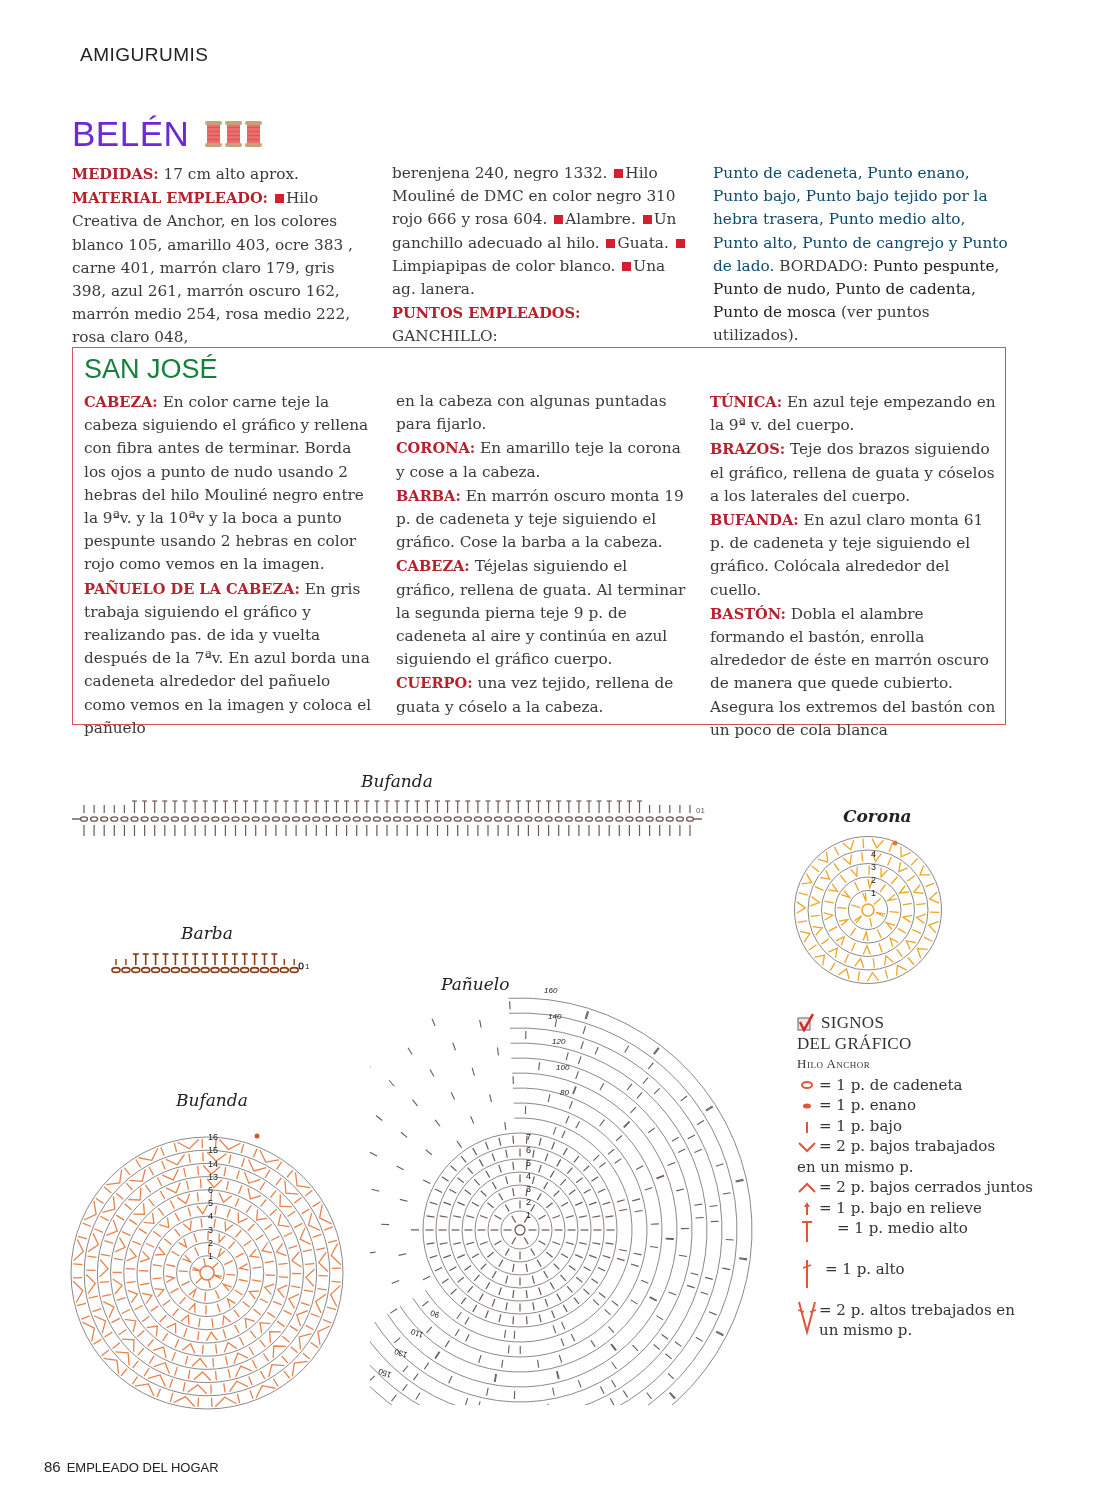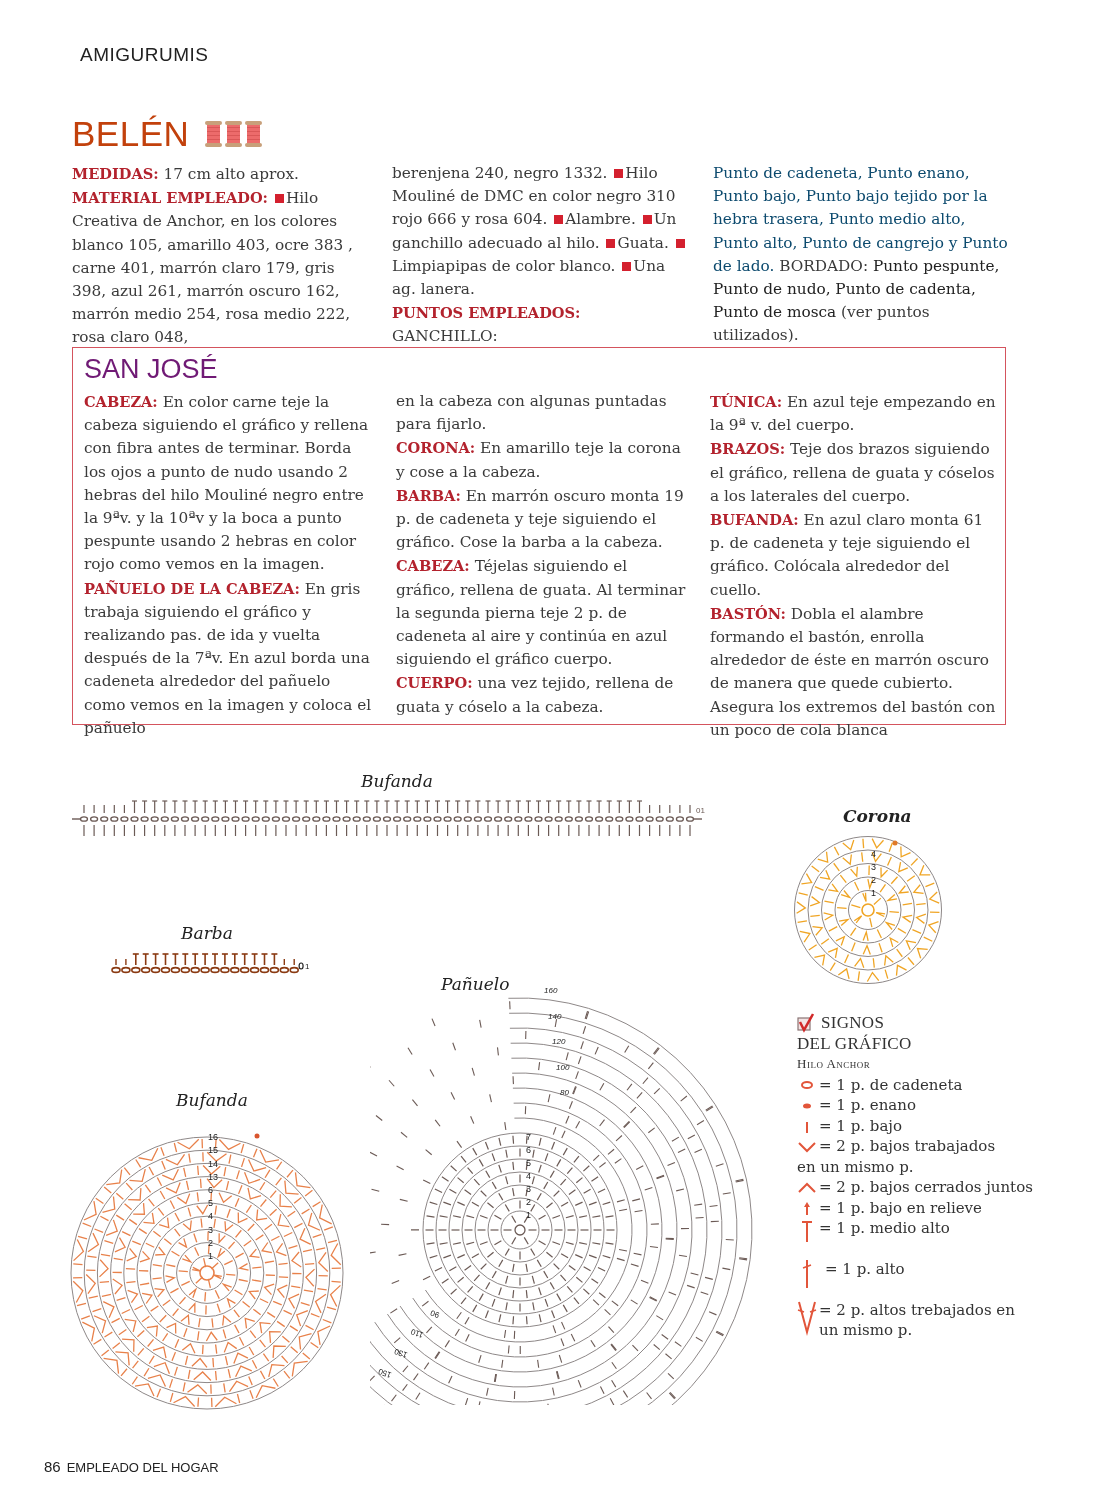--- a/index.html
+++ b/index.html
@@ -1,29 +1,29 @@
 <!DOCTYPE html>
 <html><head>
 <meta charset="utf-8">
 <style>
   html,body{margin:0;padding:0;background:#fff;}
   body{width:1107px;height:1505px;position:relative;overflow:hidden;font-family:"DejaVu Serif",serif;color:#3a3a3a;}
   .abs{position:absolute;}
   .section-label{left:80px;top:44px;font-family:"Liberation Sans",sans-serif;font-size:19px;letter-spacing:0.5px;color:#222;}
-  .title{left:72px;top:114px;font-family:"Liberation Sans",sans-serif;font-size:35px;color:#c2410c;letter-spacing:0.5px;display:flex;align-items:center;gap:10px;}
+  .title{left:72px;top:114px;font-family:"Liberation Sans",sans-serif;font-size:35px;color:#6d28d9;letter-spacing:0.5px;display:flex;align-items:center;gap:10px;}
   .spools{display:flex;gap:3px;margin-left:6px;}
   .spool{width:17px;height:26px;position:relative;}
   .spool .cap{position:absolute;left:0;width:17px;height:4px;background:#c8a07a;border-radius:2px;}
   .spool .thread{position:absolute;left:2px;top:4px;width:13px;height:18px;background:#ec6b6b;background-image:repeating-linear-gradient(0deg,#ec6b6b 0 3px,#d95757 3px 4px);}
   .col{font-size:15.3px;line-height:23.2px;}
   .col p{margin:0;}
   .lbl{font-weight:bold;color:#b3222d;font-size:14.6px;}
   .sq{display:inline-block;width:9px;height:9px;background:#d4202e;margin:0 2px 1px 2px;vertical-align:middle;}
   .box{left:72px;top:347px;width:934px;height:378px;border:1.5px solid #d4535d;box-sizing:border-box;}
-  .box-title{left:84px;top:354px;font-family:"Liberation Sans",sans-serif;font-size:27px;color:#701a75;}
+  .box-title{left:84px;top:354px;font-family:"Liberation Sans",sans-serif;font-size:27px;color:#15803d;}
   .cap-it{font-family:"DejaVu Serif",serif;font-style:italic;font-size:17px;color:#222;}
   .legend{left:797px;top:1012px;font-size:15px;line-height:20.5px;color:#333;}
   .legend .hd{font-family:"Liberation Serif",serif;font-size:17px;letter-spacing:0.3px;line-height:21px;}
   .legend .sub{font-family:"Liberation Serif",serif;font-size:13px;font-variant:small-caps;letter-spacing:0.5px;}
   .legend .row{display:flex;align-items:flex-start;}
   .legend .sym{width:20px;flex:0 0 20px;height:20px;display:flex;align-items:center;justify-content:center;}
   .footer{left:44px;top:1458px;font-family:"Liberation Sans",sans-serif;font-size:13px;color:#222;}
   .footer .num{font-size:15px;margin-right:6px;}
   svg text{font-family:"Liberation Sans",sans-serif;}
 </style>
@@ -71,21 +71,21 @@
 <div class="abs box-title">SAN JOSÉ</div>
 
 <div class="abs col" style="left:84px;top:390px;width:290px;">
   <p><span class="lbl">CABEZA:</span><span> En color carne teje la cabeza siguiendo el gráfico y rellena con fibra antes de terminar. Borda los ojos a punto de nudo usando 2 hebras del hilo Mouliné negro entre la 9ªv. y la 10ªv y la boca a punto pespunte usando 2 hebras en color rojo como vemos en la imagen.</span></p>
   <p><span class="lbl">PAÑUELO DE LA CABEZA:</span><span> En gris trabaja siguiendo el gráfico y realizando pas. de ida y vuelta después de la 7ªv. En azul borda una cadeneta alrededor del pañuelo como vemos en la imagen y coloca el pañuelo</span></p>
 </div>
 <div class="abs col" style="left:396px;top:390px;width:292px;">
   <p><span>en la cabeza con algunas puntadas para fijarlo.</span></p>
   <p><span class="lbl">CORONA:</span><span> En amarillo teje la corona y cose a la cabeza.</span></p>
   <p><span class="lbl">BARBA:</span><span> En marrón oscuro monta 19 p. de cadeneta y teje siguiendo el gráfico. Cose la barba a la cabeza.</span></p>
-  <p><span class="lbl">CABEZA:</span><span> Téjelas siguiendo el gráfico, rellena de guata. Al terminar la segunda pierna teje 2 p. de cadeneta al aire y continúa en azul siguiendo el gráfico cuerpo.</span></p>
+  <p><span class="lbl">CABEZA:</span><span> Téjelas siguiendo el gráfico, rellena de guata. Al terminar la segunda pierna teje 9 p. de cadeneta al aire y continúa en azul siguiendo el gráfico cuerpo.</span></p>
   <p><span class="lbl">CUERPO:</span><span> una vez tejido, rellena de guata y cóselo a la cabeza.</span></p>
 </div>
 <div class="abs col" style="left:710px;top:390px;width:292px;">
   <p><span class="lbl">TÚNICA:</span><span> En azul teje empezando en la 9ª v. del cuerpo.</span></p>
   <p><span class="lbl">BRAZOS:</span><span> Teje dos brazos siguiendo el gráfico, rellena de guata y cóselos a los laterales del cuerpo.</span></p>
   <p><span class="lbl">BUFANDA:</span><span> En azul claro monta 61 p. de cadeneta y teje siguiendo el gráfico. Colócala alrededor del cuello.</span></p>
   <p><span class="lbl">BASTÓN:</span><span> Dobla el alambre formando el bastón, enrolla alrededor de éste en marrón oscuro de manera que quede cubierto. Asegura los extremos del bastón con un poco de  cola blanca</span></p>
 </div>
 
 <div class="abs cap-it" style="left:361px;top:771px;">Bufanda</div>
@@ -1343,21 +1343,21 @@
       </span>
     <span style="margin-left:2px">= 1 p. bajo en relieve</span>
   </div>
   <div class="row" style="height:41px;">
     <span class="sym" style="height:26px;">
         <svg width="14" height="26">
           <line x1="2" y1="4" x2="12" y2="4" stroke="#e2553a" stroke-width="2"></line>
           <line x1="7" y1="4" x2="7" y2="24" stroke="#e2553a" stroke-width="2"></line>
         </svg>
       </span>
-    <span style="margin-left:2px">= 1 p. medio alto</span>
+    <span style="margin-left:20px">= 1 p. medio alto</span>
   </div>
   <div class="row" style="height:41px;">
     <span class="sym" style="height:30px;">
         <svg width="14" height="32">
           <line x1="7" y1="2" x2="7" y2="30" stroke="#e2553a" stroke-width="2"></line>
           <line x1="3" y1="10" x2="11" y2="7" stroke="#e2553a" stroke-width="1.6"></line>
         </svg>
       </span>
     <span style="margin-left:8px">= 1 p. alto</span>
   </div>

